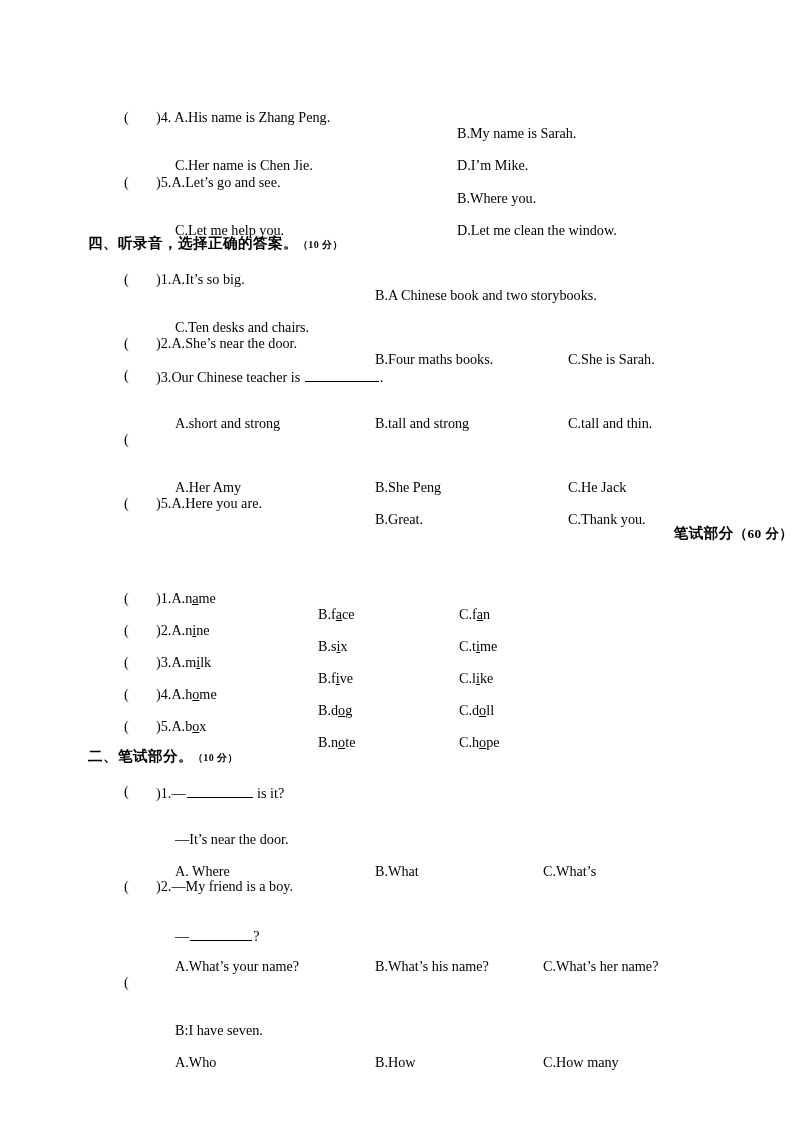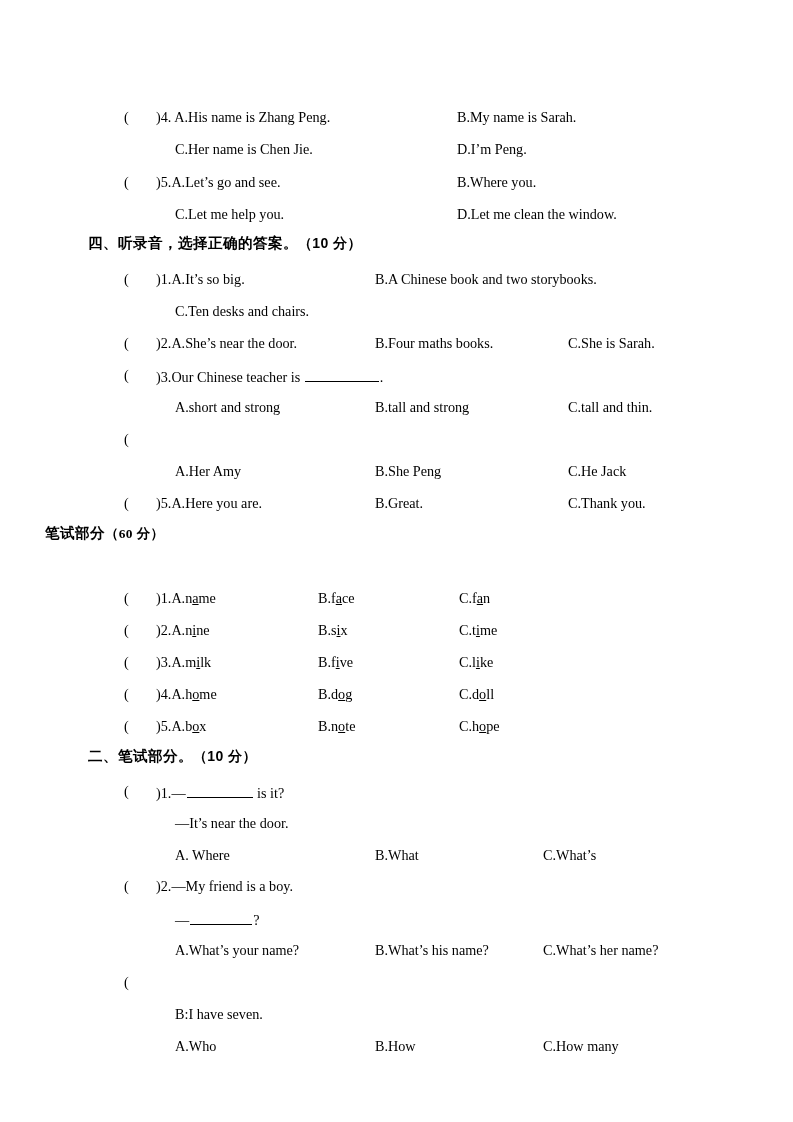--- a/index.html
+++ b/index.html
@@ -25,28 +25,28 @@
     position: absolute;
     left: 88px;
     white-space: nowrap;
     font-family: "DejaVu Sans", "Liberation Sans", sans-serif;
     font-size: 14.6px;
     font-weight: bold;
     letter-spacing: .4px;
     line-height: 1;
   }
   .cn-head .score {
-    font-family: Liberation Sans, sans-serif;
+    font-family: Liberation Serif, serif;
     font-weight: bold;
-    font-size: 14px;
+    font-size: 10px;
   }
   .center-head {
     position: absolute;
     left: 0; right: 0;
-    text-align: left;
+    text-align: right;
     font-family: "DejaVu Sans", "Liberation Sans", sans-serif;
     font-size: 14.6px;
     font-weight: bold;
     letter-spacing: .4px;
     line-height: 1;
     margin-left: 45px;
   }
   .center-head .score {
     font-family: "Liberation Serif", serif;
     font-size: 13.4px;
@@ -65,20 +65,21 @@
     left: 156px;
     font-size: 14.2px;
     line-height: 1;
     white-space: nowrap;
   }
   .opt {
     position: absolute;
     font-size: 14.2px;
     line-height: 1;
     white-space: nowrap;
+    margin-top: 16px;
   }
 
   
   .ul { text-decoration: underline; text-underline-offset: 1px; }
 
   
   .blank {
     display: inline-block;
     border-bottom: 1px solid #000;
     vertical-align: baseline;
@@ -94,21 +95,21 @@
 </head>
 <body>
 
 <div class="page">
 
   <div class="bracket" style="top:110px">(      </div>
   <div class="stem" style="top:110px"><span>)4. </span><span>A.His name is Zhang Peng.</span></div>
   <div class="opt" style="top:110px;left:457px">B.My name is Sarah.</div>
 
   <div class="opt" style="top:142px;left:175px">C.Her name is Chen Jie.</div>
-  <div class="opt" style="top:142px;left:457px">D.I’m Peng.</div>
+  <div class="opt" style="top:142px;left:457px">D.I’m Mike.</div>
 
   <div class="bracket" style="top:175px">(      </div>
   <div class="stem" style="top:175px"><span>)5.</span><span>A.Let’s go and see.</span></div>
   <div class="opt" style="top:175px;left:457px">B.Where you.</div>
 
   <div class="opt" style="top:207px;left:175px">C.Let me help you.</div>
   <div class="opt" style="top:207px;left:457px">D.Let me clean the window.</div>
 
   <div class="cn-head" style="top:236px"><span>四、听录音，选择正确的答案。</span><span class="score">（10 分）</span></div>
 

